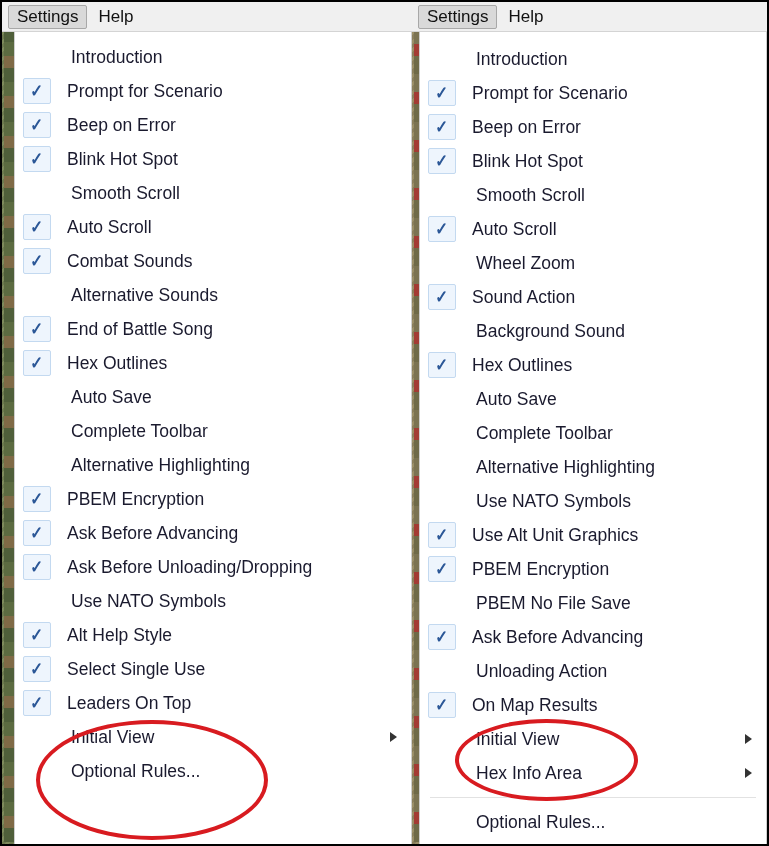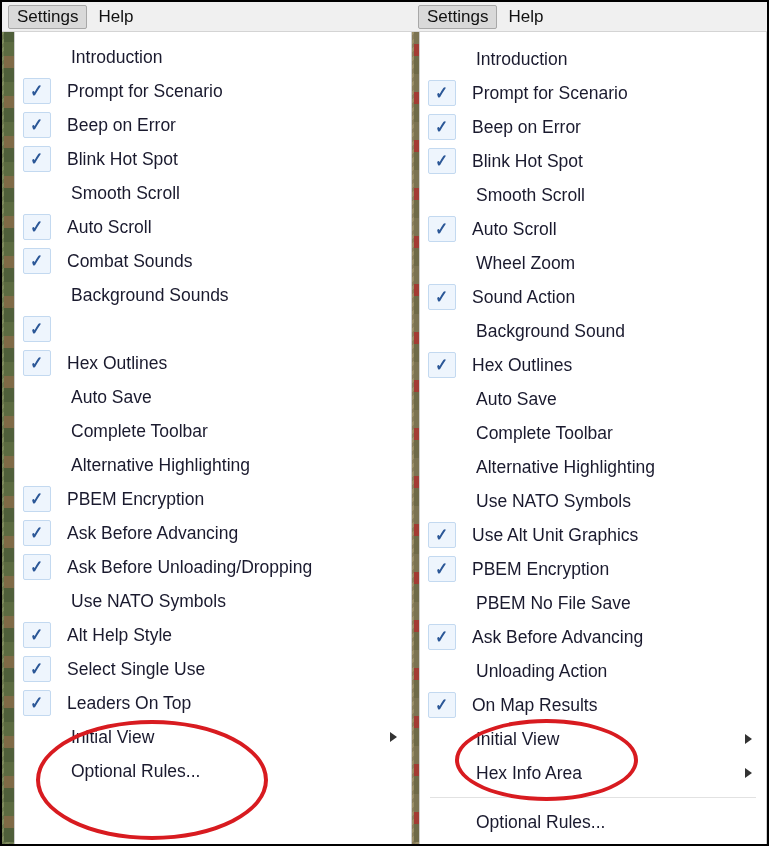--- a/index.html
+++ b/index.html
@@ -254,27 +254,28 @@
 
         <div class="menu-item has-check">
           <div class="menu-check on">
               <span class="check-glyph">✓</span>
             </div>
           <div class="menu-label">Combat Sounds</div>
         </div>
 
         <div class="menu-item">
           <div class="menu-check"></div>
-          <div class="menu-label">Background Sounds</div>
-        </div>
-
-        <div class="menu-item has-check">
-          <div class="menu-check on">
-              <span class="check-glyph">✓</span>
-            </div>
+          <div class="menu-label">Alternative Sounds</div>
+        </div>
+
+        <div class="menu-item has-check">
+          <div class="menu-check on">
+              <span class="check-glyph">✓</span>
+            </div>
+          <div class="menu-label">End of Battle Song</div>
         </div>
 
         <div class="menu-item has-check">
           <div class="menu-check on">
               <span class="check-glyph">✓</span>
             </div>
           <div class="menu-label">Hex Outlines</div>
         </div>
 
         <div class="menu-item">

